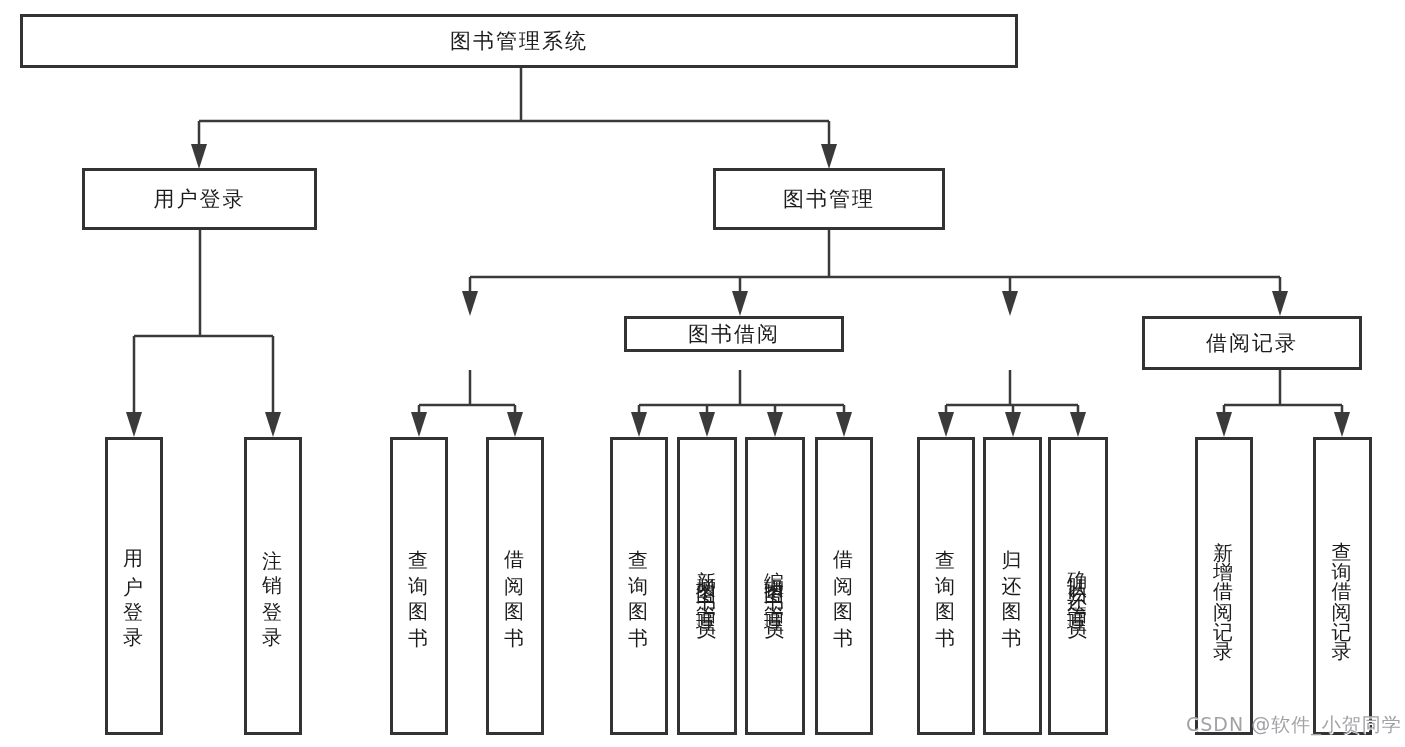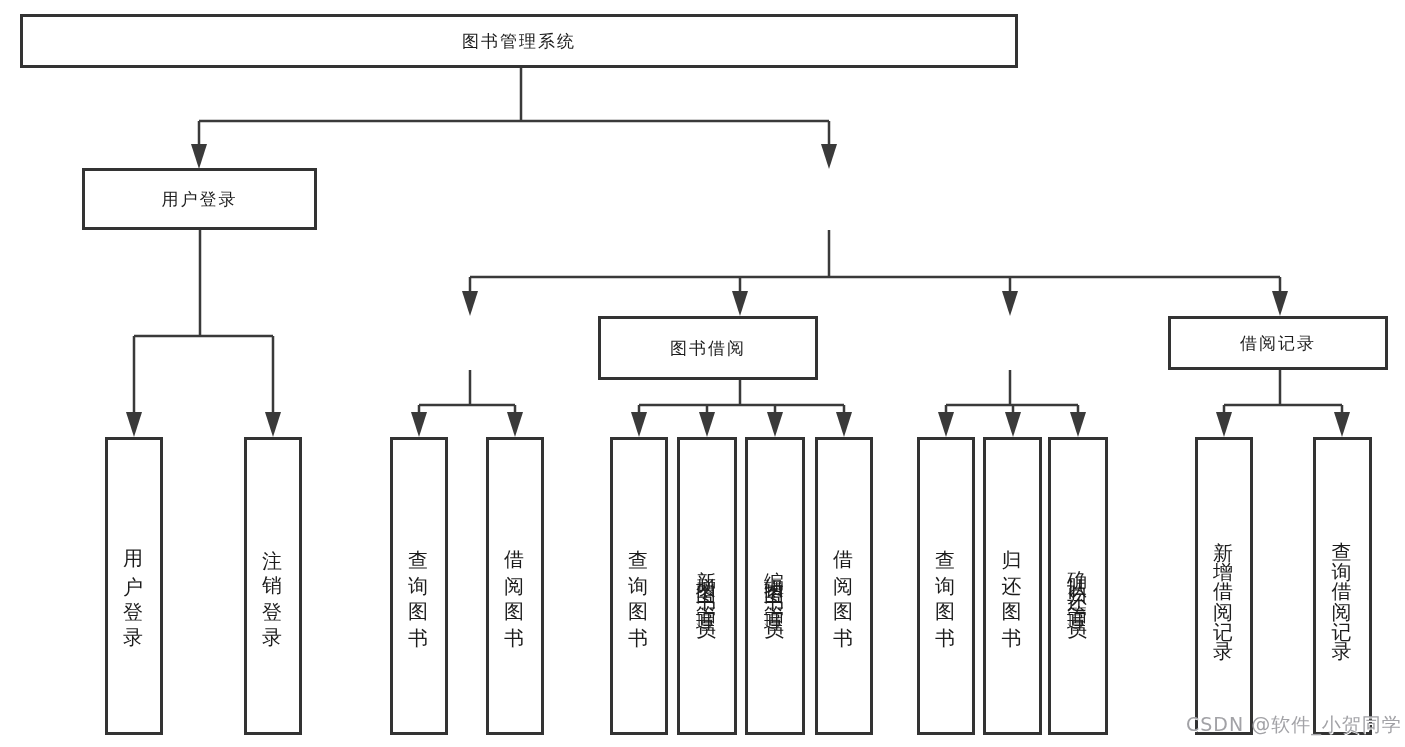--- a/index.html
+++ b/index.html
@@ -28,21 +28,21 @@
   .node {
     position: absolute;
     box-sizing: border-box;
     background: var(--node-background, #ffffff);
     border: 3px solid var(--node-border, #333333);
     display: flex;
     align-items: center;
     justify-content: center;
     color: var(--text, #1c1c1c);
     z-index: 2;
-    font-size: 17px;
+    font-size: 21px;
     letter-spacing: 2px;
     white-space: nowrap;
   }
   .node.v {
     writing-mode: vertical-rl;
     text-orientation: mixed;
     font-size: 20px;
   }
   .node.v.sp4 { letter-spacing: 26px; }
   .node.v.sp6 { letter-spacing: 20px; }
@@ -93,26 +93,27 @@
         <polygon points="1005,412 1021,412 1013,437"></polygon>
         <polygon points="1070,412 1086,412 1078,437"></polygon>
         <polygon points="1216,412 1232,412 1224,437"></polygon>
         <polygon points="1334,412 1350,412 1342,437"></polygon>
       </g>
   </svg>
 
   <div class="node h" style="left:20px;top:14px;width:998px;height:54px">图书管理系统</div>
 
   <div class="node h" style="left:82px;top:168px;width:235px;height:62px">用户登录</div>
+  <div class="node h" style="left:713px;top:168px;width:232px;height:62px">图书管理</div>
 
   <div class="node v sp4" style="left:105px;top:437px;width:58px;height:298px">用户登录</div>
   <div class="node v sp4" style="left:244px;top:437px;width:58px;height:298px">注销登录</div>
 
-  <div class="node h" style="left:598px;top:316px;width:220px;height:64px">图书借阅</div>
-  <div class="node h" style="left:1168px;top:316px;width:220px;height:54px">借阅记录</div>
+  <div class="node h" style="left:624px;top:316px;width:220px;height:36px">图书借阅</div>
+  <div class="node h" style="left:1142px;top:316px;width:220px;height:54px">借阅记录</div>
 
   <div class="node v sp4" style="left:390px;top:437px;width:58px;height:298px">查询图书</div>
   <div class="node v sp4" style="left:486px;top:437px;width:58px;height:298px">借阅图书</div>
 
   <div class="node v sp4" style="left:610px;top:437px;width:58px;height:298px">查询图书</div>
   <div class="node v sp9" style="left:677px;top:437px;width:60px;height:298px">新增图书（管理员）</div>
   <div class="node v sp9" style="left:745px;top:437px;width:60px;height:298px">编辑图书（管理员）</div>
   <div class="node v sp4" style="left:815px;top:437px;width:58px;height:298px">借阅图书</div>
 
   <div class="node v sp4" style="left:917px;top:437px;width:58px;height:298px">查询图书</div>

